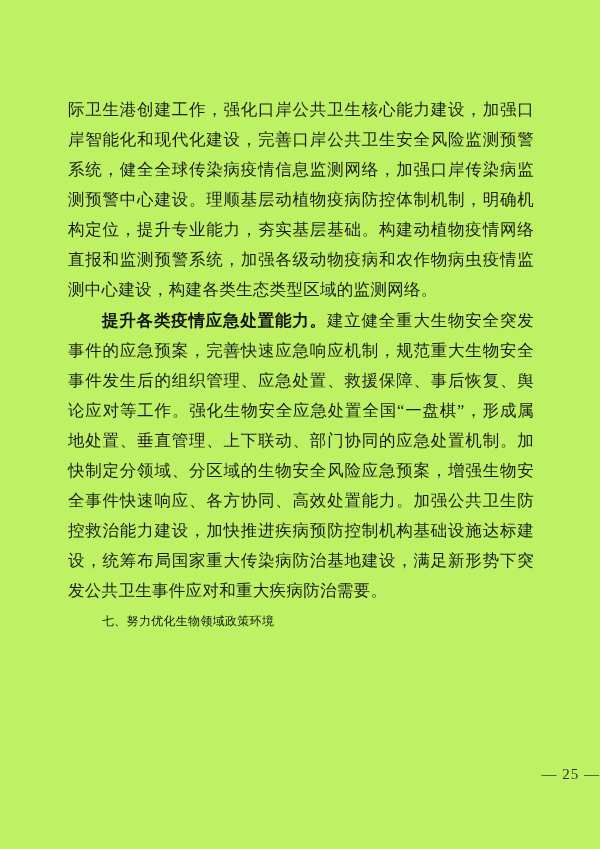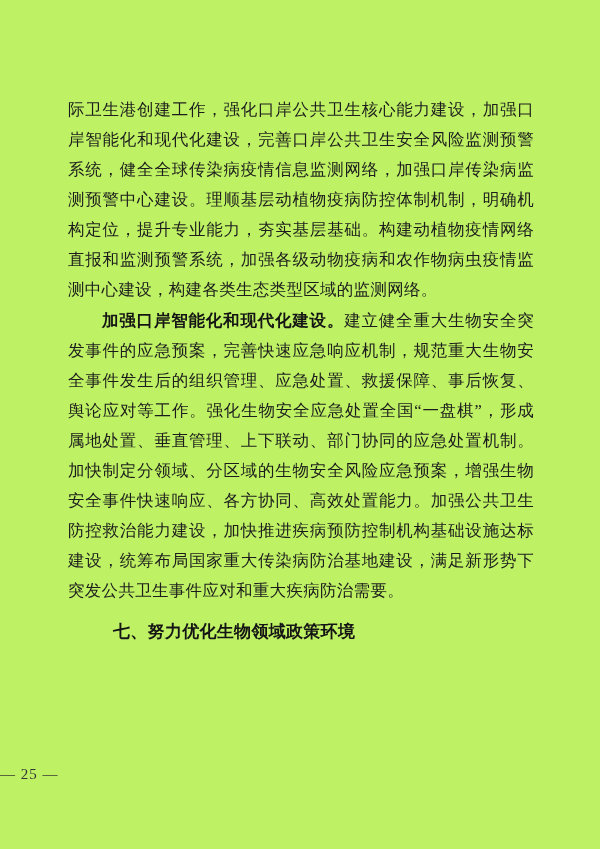--- a/index.html
+++ b/index.html
@@ -32,43 +32,43 @@
   .para-indent {
     text-indent: 34px;
   }
   .para-lead {
     font-family: "Liberation Sans", sans-serif;
     font-weight: bold;
     color: #141414;
   }
   .section-heading {
     font-family: "Liberation Sans", sans-serif;
-    font-weight: bold;
-    font-size: 17px;
+    font-weight: normal;
+    font-size: 12px;
     line-height: 30px;
-    margin: 11px;
+    margin: 0;
     text-indent: 34px;
     color: #141414;
   }
   .footer {
     position: absolute;
     left: 0;
     right: 0;
     top: 764px;
-    text-align: left;
+    text-align: right;
     font-size: 15px;
     line-height: 20px;
     color: #333333;
     font-family: "Liberation Serif", serif;
     letter-spacing: 1px;
   }
 </style>
 </head>
 <body>
 
 <div class="page">
   <div class="content">
     <p class="para-continuation">际卫生港创建工作，强化口岸公共卫生核心能力建设，加强口岸智能化和现代化建设，完善口岸公共卫生安全风险监测预警系统，健全全球传染病疫情信息监测网络，加强口岸传染病监测预警中心建设。理顺基层动植物疫病防控体制机制，明确机构定位，提升专业能力，夯实基层基础。构建动植物疫情网络直报和监测预警系统，加强各级动物疫病和农作物病虫疫情监测中心建设，构建各类生态类型区域的监测网络。</p>
-    <p class="para-indent"><span class="para-lead">加强口岸智能化和现代化建设。</span><span>建立健全重大生物安全突发事件的应急预案，完善快速应急响应机制，规范重大生物安全事件发生后的组织管理、应急处置、救援保障、事后恢复、舆论应对等工作。强化生物安全应急处置全国“一盘棋”，形成属地处置、垂直管理、上下联动、部门协同的应急处置机制。加快制定分领域、分区域的生物安全风险应急预案，增强生物安全事件快速响应、各方协同、高效处置能力。加强公共卫生防控救治能力建设，加快推进疾病预防控制机构基础设施达标建设，统筹布局国家重大传染病防治基地建设，满足新形势下突发公共卫生事件应对和重大疾病防治需要。</span></p>
+    <p class="para-indent"><span class="para-lead">提升各类疫情应急处置能力。</span><span>建立健全重大生物安全突发事件的应急预案，完善快速应急响应机制，规范重大生物安全事件发生后的组织管理、应急处置、救援保障、事后恢复、舆论应对等工作。强化生物安全应急处置全国“一盘棋”，形成属地处置、垂直管理、上下联动、部门协同的应急处置机制。加快制定分领域、分区域的生物安全风险应急预案，增强生物安全事件快速响应、各方协同、高效处置能力。加强公共卫生防控救治能力建设，加快推进疾病预防控制机构基础设施达标建设，统筹布局国家重大传染病防治基地建设，满足新形势下突发公共卫生事件应对和重大疾病防治需要。</span></p>
     <h2 class="section-heading">七、努力优化生物领域政策环境</h2>
   </div>
   <div class="footer">— 25 —</div>
 </div>
 
 </body></html>

